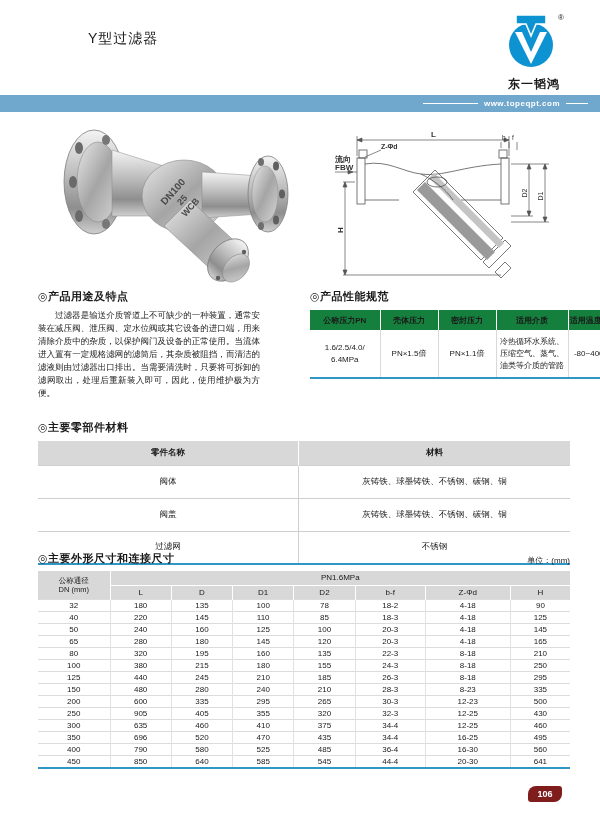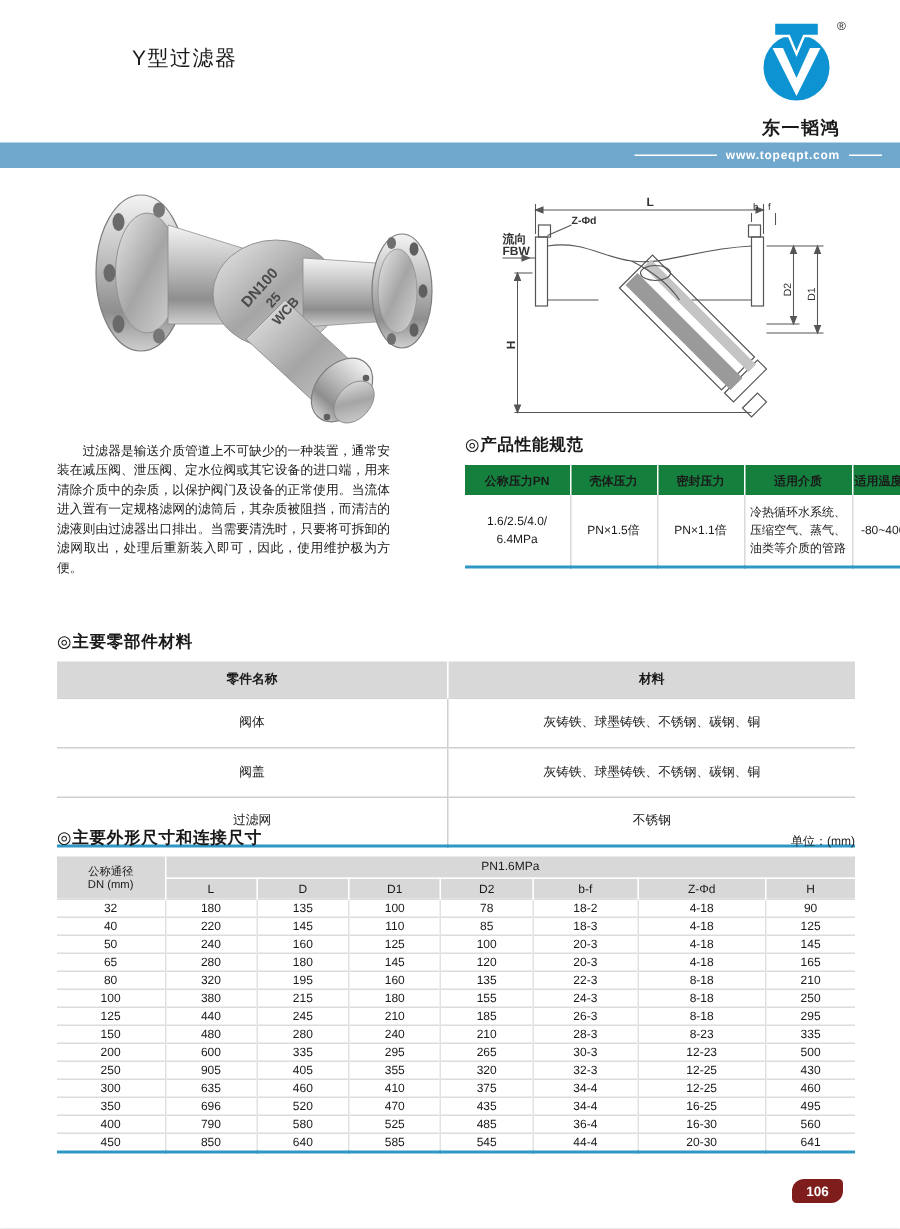--- a/index.html
+++ b/index.html
@@ -191,20 +191,21 @@
       <text x="179" y="20" font-size="6.5">f</text>
       <text x="194" y="73" font-size="7" transform="rotate(-90 194 73)" text-anchor="middle">D2</text>
       <text x="210" y="76" font-size="7" transform="rotate(-90 210 76)" text-anchor="middle">D1</text>
       <text x="10" y="110" font-size="8" font-weight="bold" transform="rotate(-90 10 110)" text-anchor="middle">H</text>
       <text x="2" y="42" font-size="8" font-weight="bold">流向</text>
       <text x="2" y="50" font-size="8" font-weight="bold">FBW</text>
     </g>
   </svg>
 
   <div class="usage">
+    <div class="sec-heading">◎产品用途及特点</div>
     <p>过滤器是输送介质管道上不可缺少的一种装置，通常安装在减压阀、泄压阀、定水位阀或其它设备的进口端，用来清除介质中的杂质，以保护阀门及设备的正常使用。当流体进入置有一定规格滤网的滤筒后，其杂质被阻挡，而清洁的滤液则由过滤器出口排出。当需要清洗时，只要将可拆卸的滤网取出，处理后重新装入即可，因此，使用维护极为方便。</p>
   </div>
 
   <div class="perf">
     <div class="sec-heading">◎产品性能规范</div>
     <table>
       <thead>
         <tr>
           <th style="width:70px">公称压力PN</th>
           <th style="width:58px">壳体压力</th>

